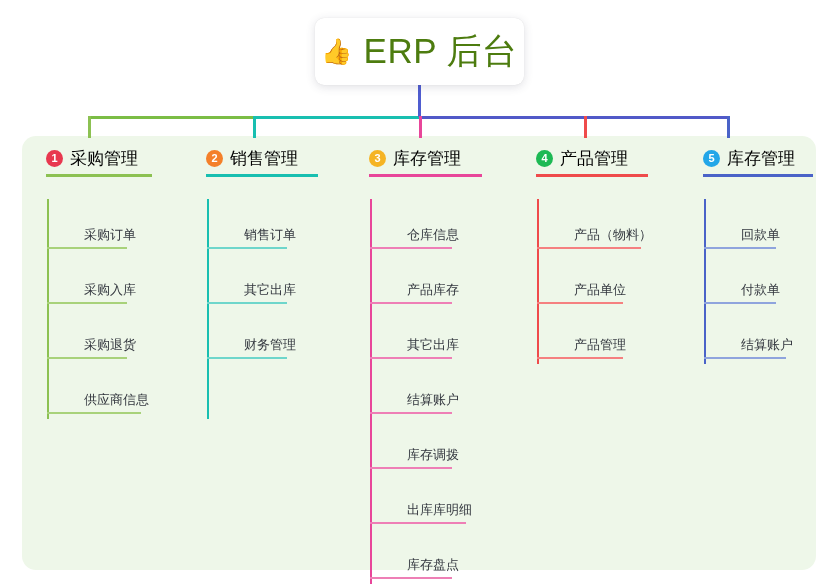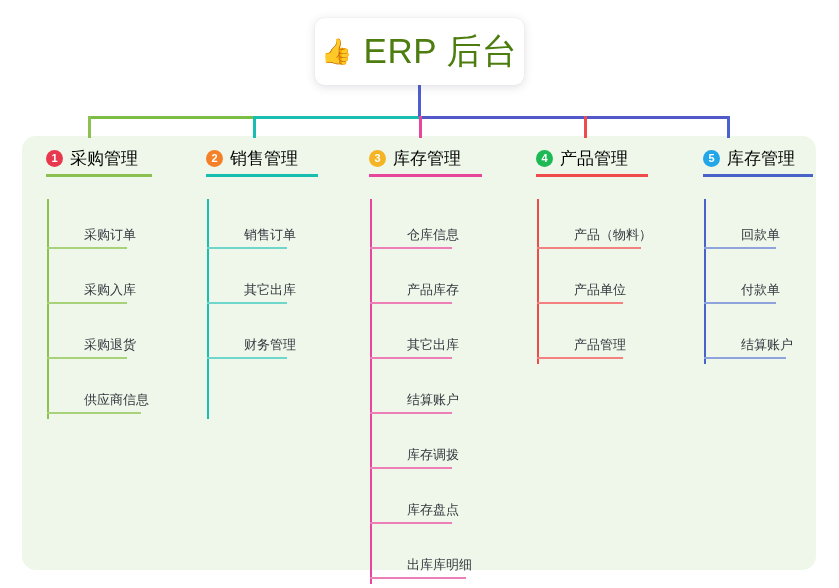--- a/index.html
+++ b/index.html
@@ -241,26 +241,26 @@
           </div>
           <div class="leaf">
             <span class="leaf-label">结算账户</span>
             <div class="leaf-rule" style="width: 82px; background: rgb(238, 127, 182);"></div>
           </div>
           <div class="leaf">
             <span class="leaf-label">库存调拨</span>
             <div class="leaf-rule" style="width: 82px; background: rgb(238, 127, 182);"></div>
           </div>
           <div class="leaf">
-            <span class="leaf-label">库存盘点</span>
-            <div class="leaf-rule" style="width: 82px; background: rgb(238, 127, 182);"></div>
-          </div>
-          <div class="leaf">
             <span class="leaf-label">出库库明细</span>
             <div class="leaf-rule" style="width: 96px; background: rgb(238, 127, 182);"></div>
+          </div>
+          <div class="leaf">
+            <span class="leaf-label">库存盘点</span>
+            <div class="leaf-rule" style="width: 82px; background: rgb(238, 127, 182);"></div>
           </div>
         </div>
       </div>
       <div class="drop" style="left: 584px; height: 22px; background: rgb(239, 75, 75);"></div>
       <div class="branch" style="left: 530px;">
         <div class="branch-head">
           <span class="badge" style="background: rgb(29, 185, 84);">4</span>
           <span class="branch-title">产品管理</span>
           <div class="head-rule" style="width: 112px; background: rgb(239, 75, 75);"></div>
         </div>

